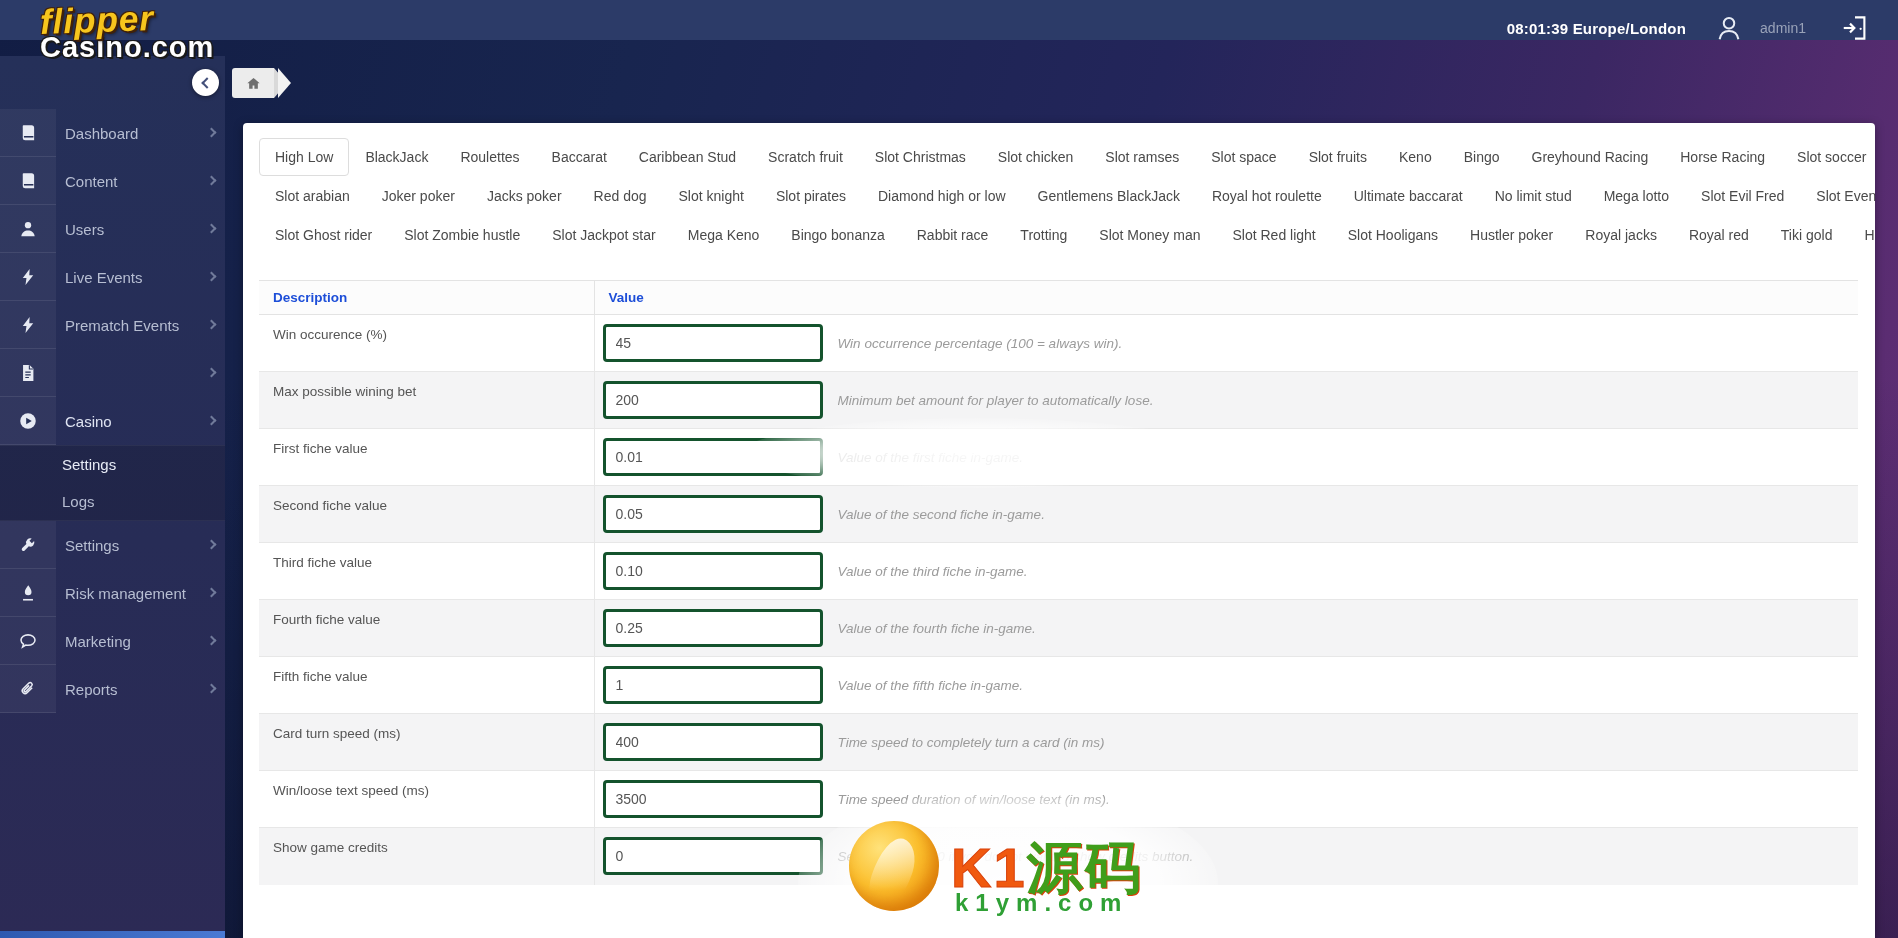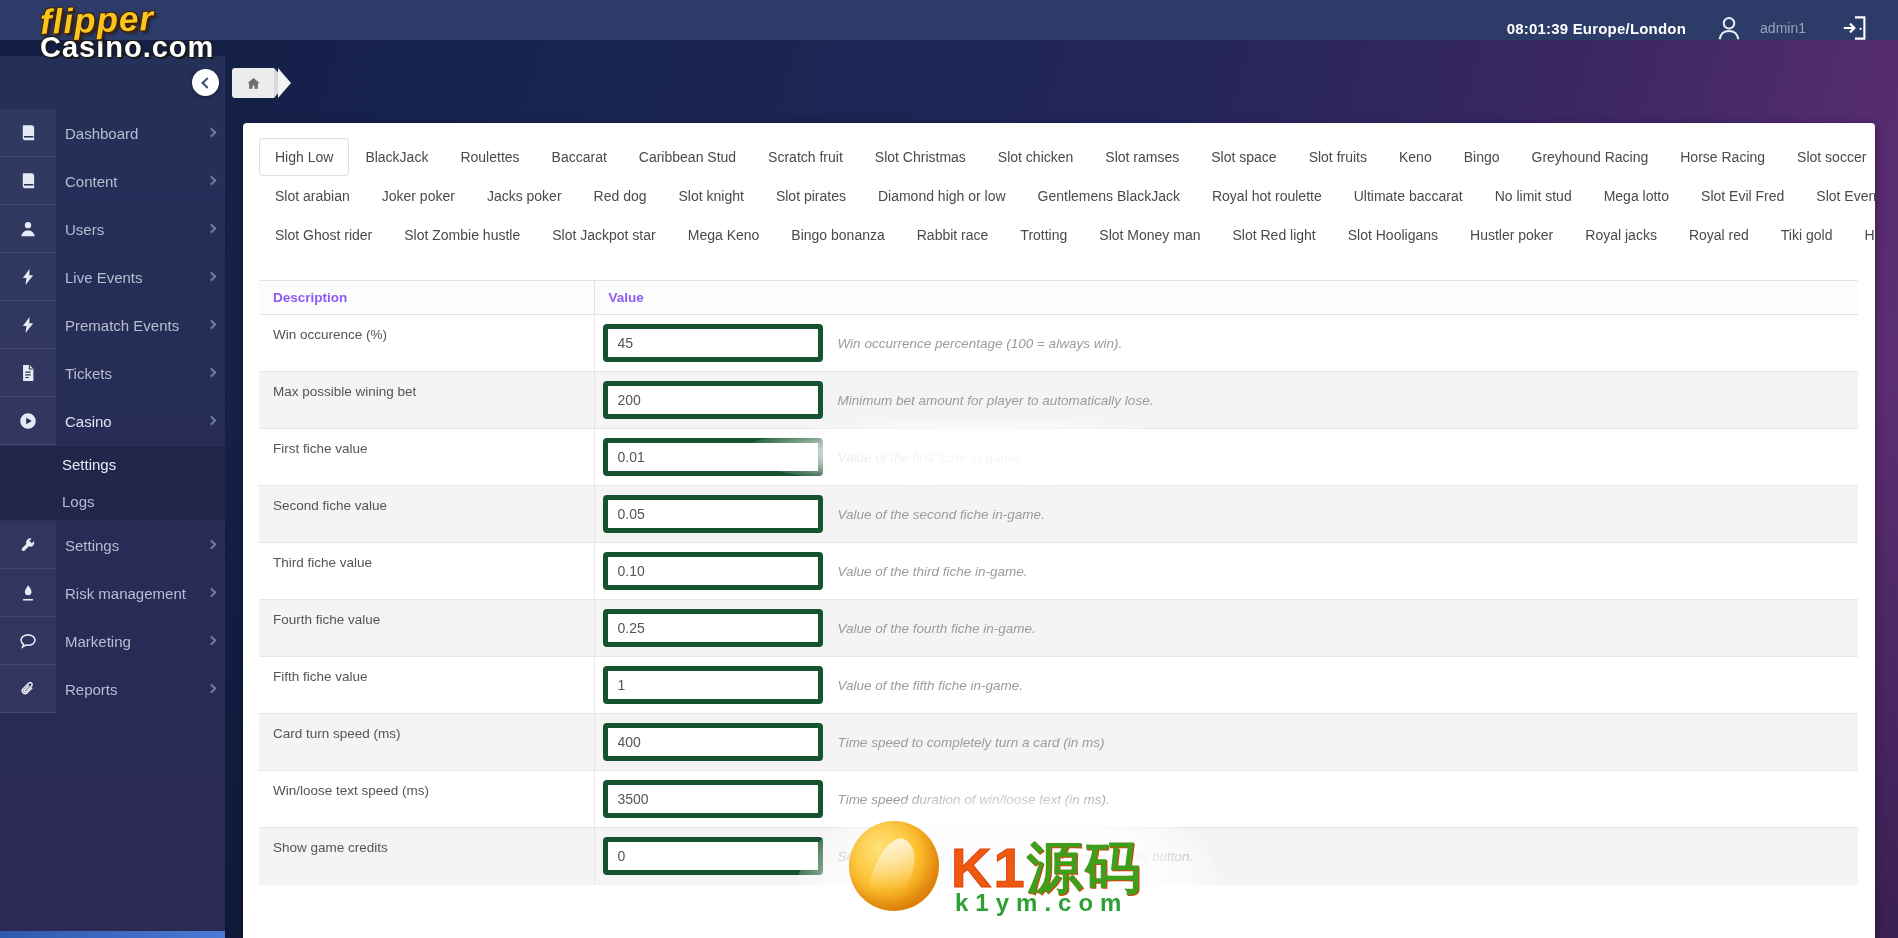--- a/index.html
+++ b/index.html
@@ -77,32 +77,32 @@
   .tabs { padding:15px 16px 0 16px; }
   .tab-row { display:flex; flex-wrap:nowrap; margin-bottom:1px; }
   .tab {
     padding:8px 15px; font-size:14px; color:#4a4a4a; white-space:nowrap; cursor:pointer;
     border:1px solid transparent; border-radius:4px; line-height:20px;
   }
   .tab.active { border-color:#dddddd; background:#fff; }
 
   .settings-table { margin:26px 17px 0 16px; width:1599px; border-collapse:collapse; table-layout:fixed; }
   .settings-table th {
-    text-align:left; font-size:13.5px; color:#8b5cf6; font-weight:bold;
+    text-align:left; font-size:13.5px; color:#1d4ed8; font-weight:bold;
     border:1px solid #e3e3e3; border-left:none; border-right:none; padding:9px 14px; background:#fcfcfc;
   }
   .settings-table th:first-child { border-right:1px solid #e3e3e3; width:335px; }
   .settings-table td { border-top:1px solid #e7e7e7; vertical-align:top; padding:12px 14px; font-size:13.5px; color:#555; }
   .settings-table td.desc-cell { border-right:1px solid #e7e7e7; width:335px; }
   .settings-table tr.data-row { height:57px; }
   .settings-table tr.data-row:nth-child(even) td { background:#f4f4f5; }
   .value-cell { padding:9px 8px !important; }
   .value-flex { display:flex; align-items:center; }
   .value-input {
-    width:220px; height:38px; border:5px solid #14532d; border-radius:4px; padding:0 10px;
+    width:220px; height:38px; border:3px solid #14532d; border-radius:4px; padding:0 10px;
     font-size:14px; color:#555; font-family:"Liberation Sans",sans-serif; background:#fff;
   }
   .hint { margin-left:15px; font-style:italic; color:#9b9b9b; font-size:13.5px; }
 
   
   .blur-patch {
     position:absolute; pointer-events:none; border-radius:50%;
     background:radial-gradient(ellipse at center, rgba(255,255,255,.95) 0%, rgba(255,255,255,.8) 45%, rgba(255,255,255,0) 75%);
   }
   .blur-1 { left:500px; top:295px; width:470px; height:70px; }
@@ -201,21 +201,20 @@
         <span class="menu-caret"></span>
       </div>
       <div class="menu-item">
         <div class="menu-icon-cell">
           <svg viewBox="0 0 20 20" fill="currentColor">
             <path d="M4.5 1h7.2L16 5.3V19H4.5z"></path>
             <path d="M11.5 1.5v4h4" fill="none" stroke="#273158" stroke-width="1.2"></path>
             <path d="M7 9h6M7 12h6M7 15h4" stroke="#273158" stroke-width="1.3"></path>
           </svg>
         </div>
-        <div class="menu-label">Tickets</div>
         <span class="menu-caret"></span>
       </div>
       <div class="menu-item">
         <div class="menu-icon-cell">
           <svg viewBox="0 0 20 20" fill="currentColor">
             <circle cx="10" cy="10" r="8.6"></circle>
             <path d="M8 6.3v7.4l6.2-3.7z" fill="#273158"></path>
           </svg>
         </div>
         <div class="menu-label" style="color: rgb(223, 228, 242);">Casino</div>

